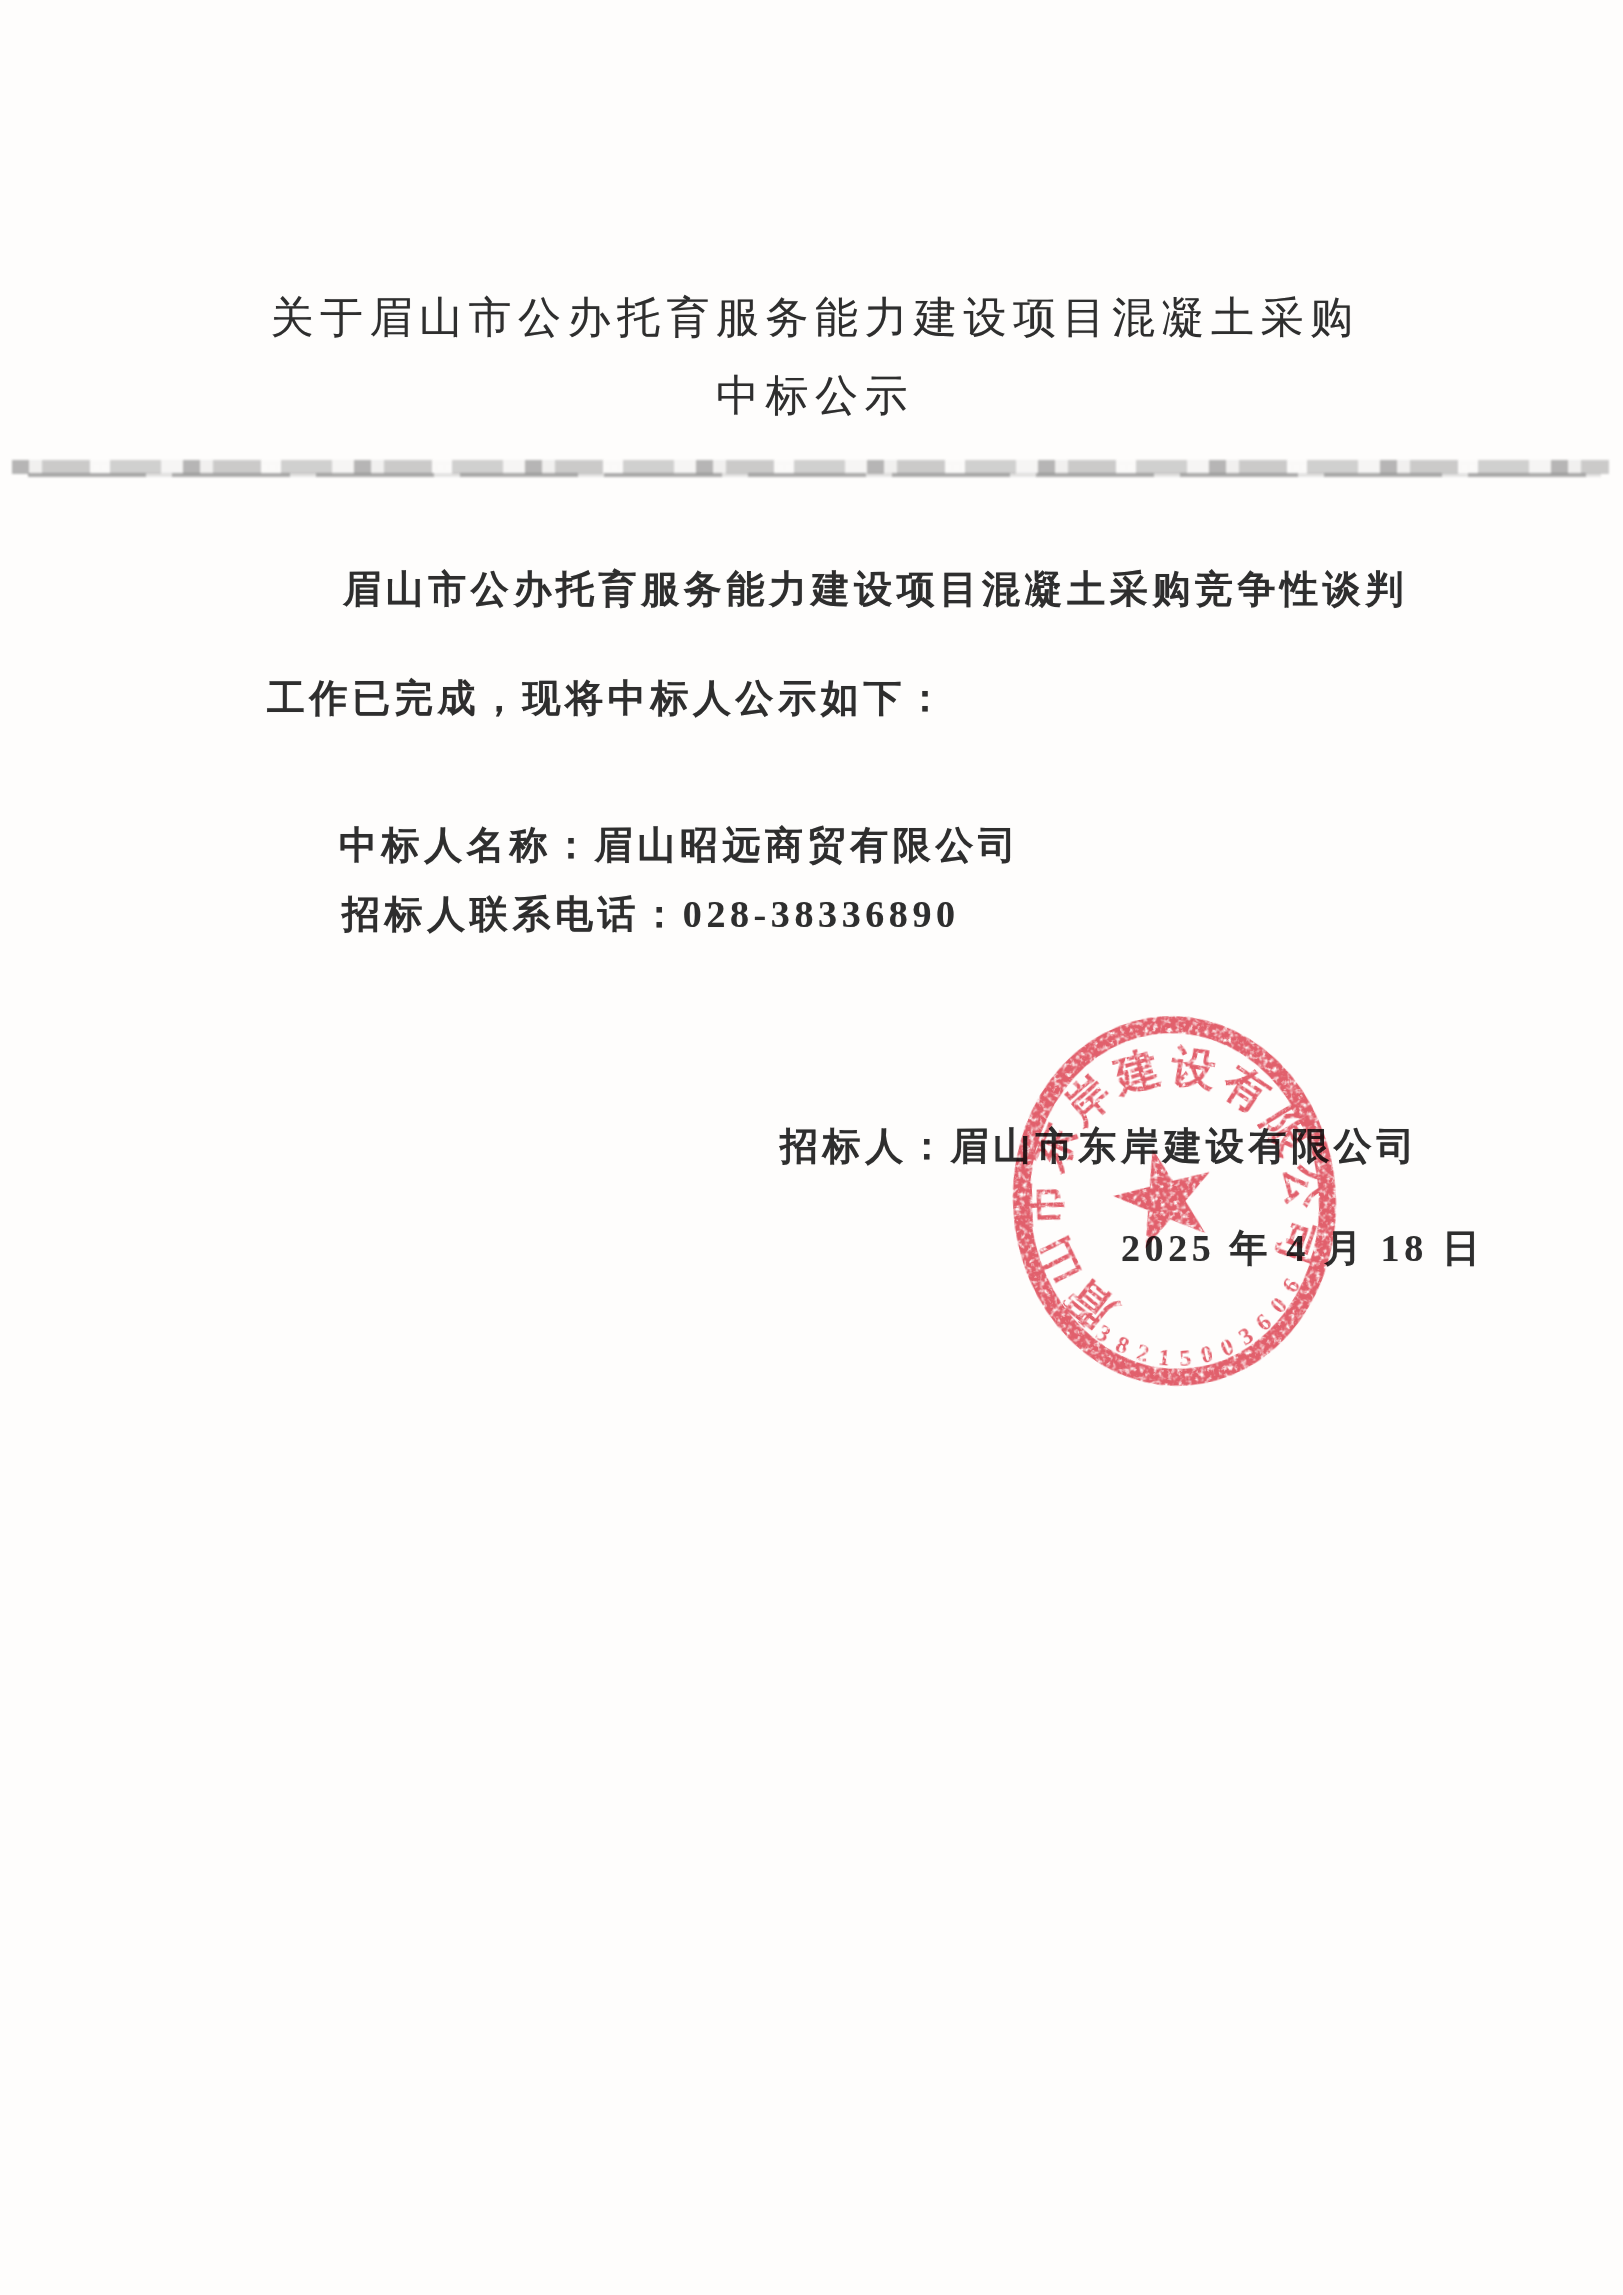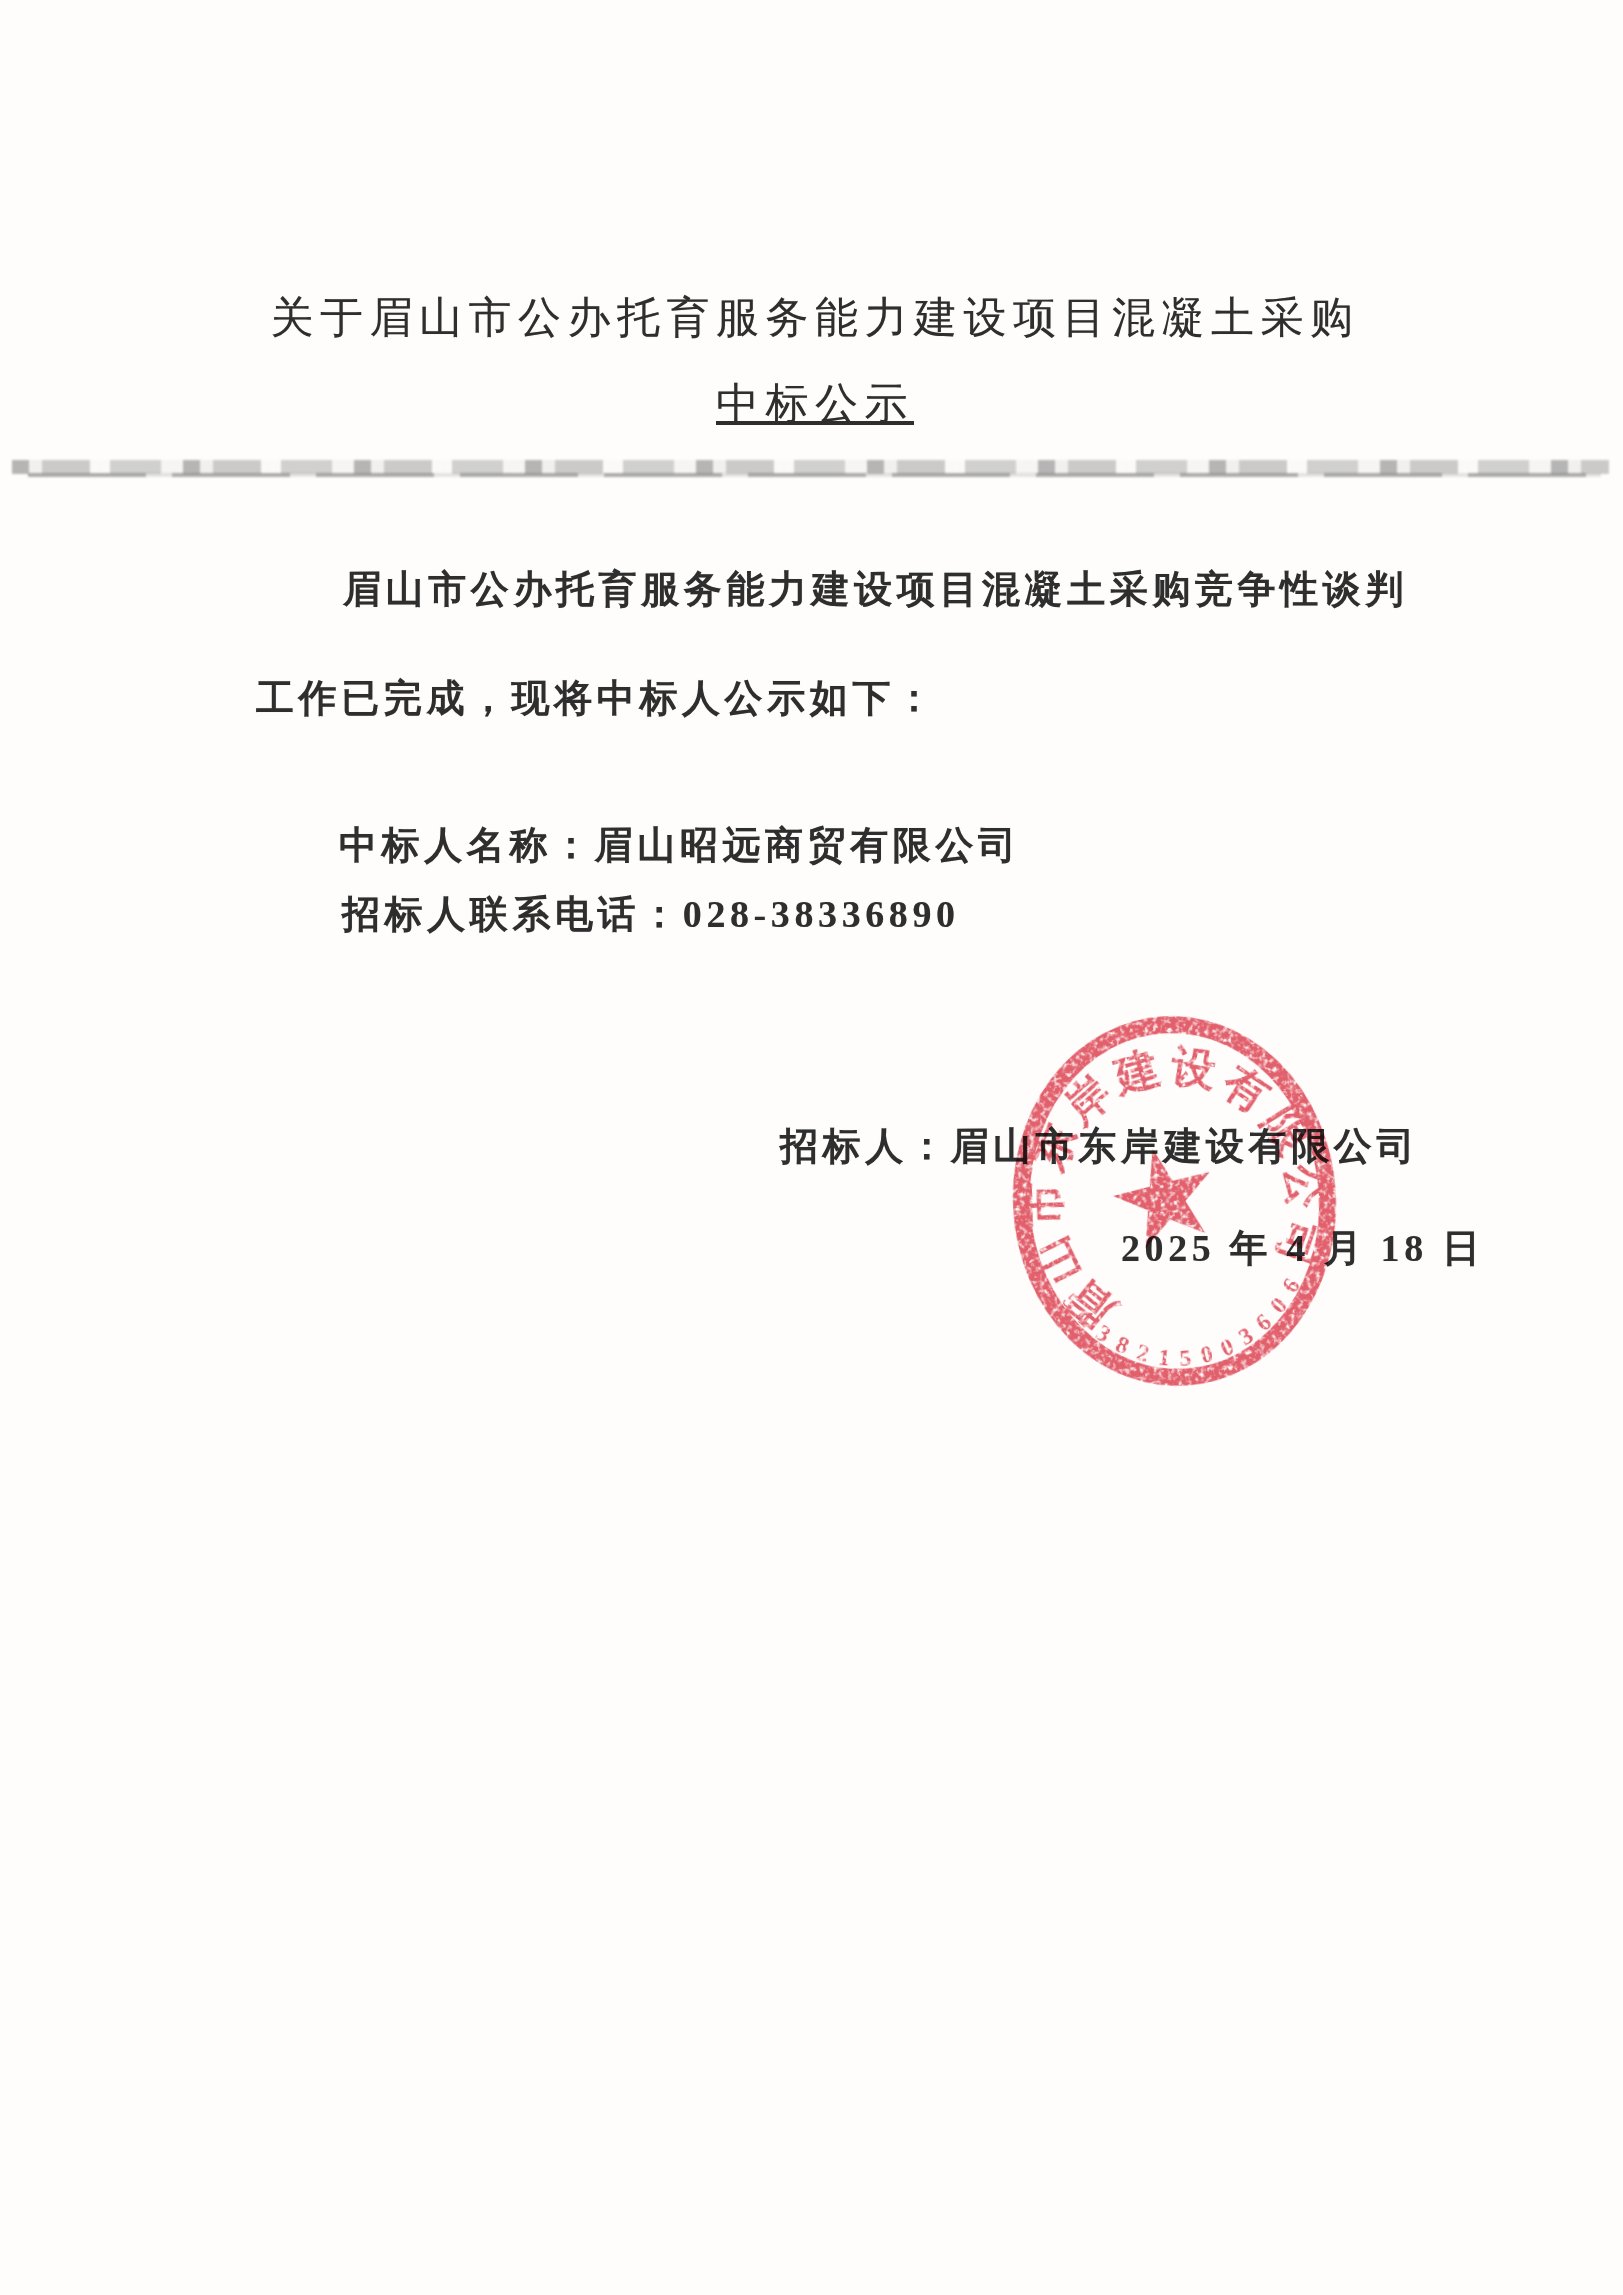--- a/index.html
+++ b/index.html
@@ -25,28 +25,28 @@
   .title-line {
     left: 0;
     right: 0;
     text-align: center;
     padding-left: 7px;
     font-size: 43px;
     letter-spacing: 6.5px;
     font-weight: 400;
   }
   #title-line1 { top: 296px; }
-  #title-line2 { top: 382px; text-decoration: underline; }
+  #title-line2 { top: 374px; }
   .body-text {
     font-size: 38px;
     letter-spacing: 4.6px;
     font-weight: 700;
   }
   #body-line1   { top: 570px;  left: 343px; }
-  #body-line2   { top: 679px; left: 256px; }
+  #body-line2   { top: 679px; left: 267px; }
   #winner-line  { top: 790px; left: 339px; margin-top: 36px; }
   #contact-line { top: 895px; left: 342px; }
   #signer-line  { top: 1127px; left: 780px; }
   #date-line    { top: 1229px; left: 1121px; }
 
   
   .scan-band {
     position: absolute;
     top: 460px;
     left: 11.8px;

